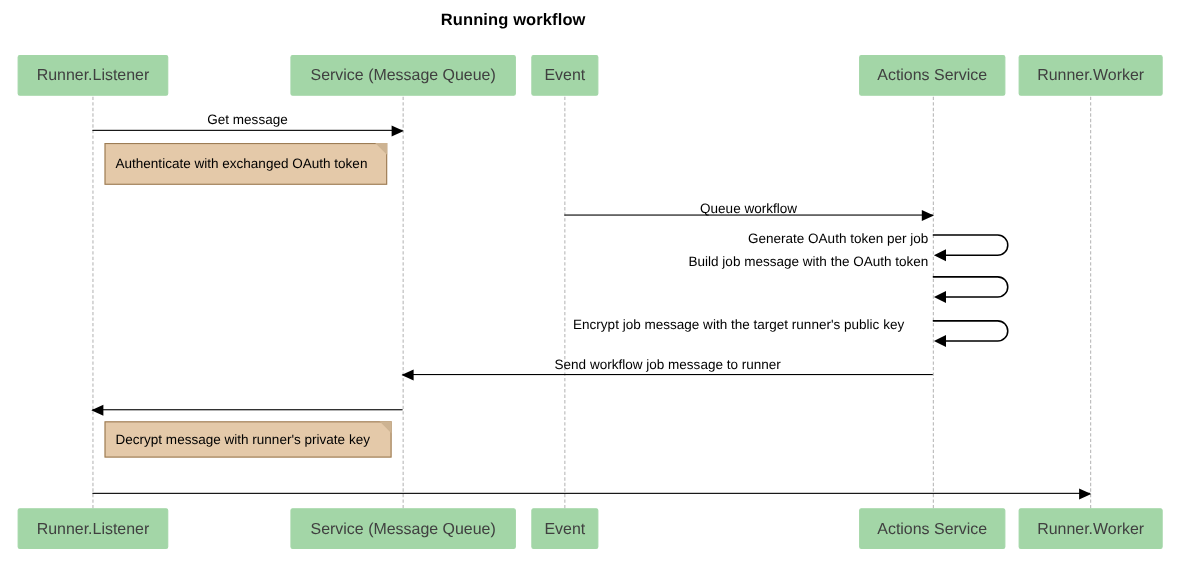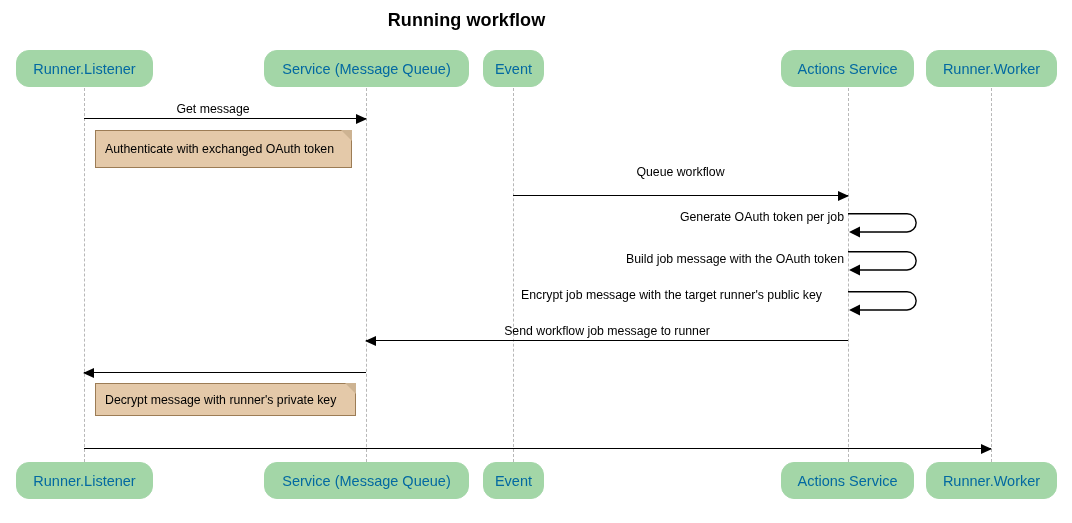--- a/index.html
+++ b/index.html
@@ -19,45 +19,45 @@
     background: #ffffff;
     overflow: hidden;
   }
   
   .diagram-title {
     position: absolute;
     left: 0;
     top: 10px;
     width: 933px;
     text-align: center;
-    font-size: 18px;
+    font-size: 15px;
     font-weight: bold;
     color: #000000;
     letter-spacing: 0.1px;
   }
   
   .lifeline {
     position: absolute;
     top: 88px;
     width: 0;
     height: 374px;
     border-left: 1px dashed #b8b8b8;
   }
   
   .participant {
     position: absolute;
     height: 37px;
     background: #a3d6a7;
     border: 1px solid #a3d6a7;
-    border-radius: 13px;
+    border-radius: 2px;
     display: flex;
     align-items: center;
     justify-content: center;
     font-size: 14.5px;
-    color: #0369a1;
+    color: #404040;
     white-space: nowrap;
     box-sizing: border-box;
     padding: 0 10px;
   }
   
   .msg {
     position: absolute;
     height: 0;
     border-top: 1.4px solid #000000;
   }
@@ -140,39 +140,39 @@
   <div class="participant" style="left:483px; top:50px; width:61px;">Event</div>
   <div class="participant" style="left:781px; top:50px; width:133px;">Actions Service</div>
   <div class="participant" style="left:926px; top:50px; width:131px;">Runner.Worker</div>
 
   <div class="participant" style="left:16px;  top:462px; width:137px;">Runner.Listener</div>
   <div class="participant" style="left:264px; top:462px; width:205px;">Service (Message Queue)</div>
   <div class="participant" style="left:483px; top:462px; width:61px;">Event</div>
   <div class="participant" style="left:781px; top:462px; width:133px;">Actions Service</div>
   <div class="participant" style="left:926px; top:462px; width:131px;">Runner.Worker</div>
 
-  <div class="msg-label" style="left:72px; top:102px; width:282px;">Get message</div>
+  <div class="msg-label" style="left:84px; top:102px; width:282px;">Get message</div>
   <div class="msg" style="left:84px; top:118px; width:282px;">
     <span class="arrowhead right"></span>
   </div>
 
-  <div class="msg-label" style="left:513px; top:165px; width:335px;">Queue workflow</div>
+  <div class="msg-label" style="left:513px; top:183px; width:335px;">Queue workflow</div>
   <div class="msg" style="left:513px; top:195px; width:335px;">
     <span class="arrowhead right"></span>
   </div>
 
   <div class="msg-label right-aligned" style="left:448px; top:210px; width:396px;">Generate OAuth token per job</div>
   <div class="selfloop" style="left:848px; top:213px;">
     <svg width="80" height="26" viewBox="0 0 80 26">
       <path d="M0,0.7 H59 A9,9 0 0 1 59,19 H12" fill="none" stroke="#000000" stroke-width="1.4"></path>
       <polygon points="12,13.5 12,24.5 1,19" fill="#000000"></polygon>
     </svg>
   </div>
 
-  <div class="msg-label right-aligned" style="left:448px; top:252px; width:396px;">Build job message with the OAuth token</div>
+  <div class="msg-label right-aligned" style="left:448px; top:231px; width:396px;">Build job message with the OAuth token</div>
   <div class="selfloop" style="left:848px; top:251px;">
     <svg width="80" height="26" viewBox="0 0 80 26">
       <path d="M0,0.7 H59 A9,9 0 0 1 59,19 H12" fill="none" stroke="#000000" stroke-width="1.4"></path>
       <polygon points="12,13.5 12,24.5 1,19" fill="#000000"></polygon>
     </svg>
   </div>
 
   <div class="msg-label right-aligned" style="left:416px; top:288px; width:406px;">Encrypt job message with the target runner's public key</div>
   <div class="selfloop" style="left:848px; top:291px;">
     <svg width="80" height="26" viewBox="0 0 80 26">

